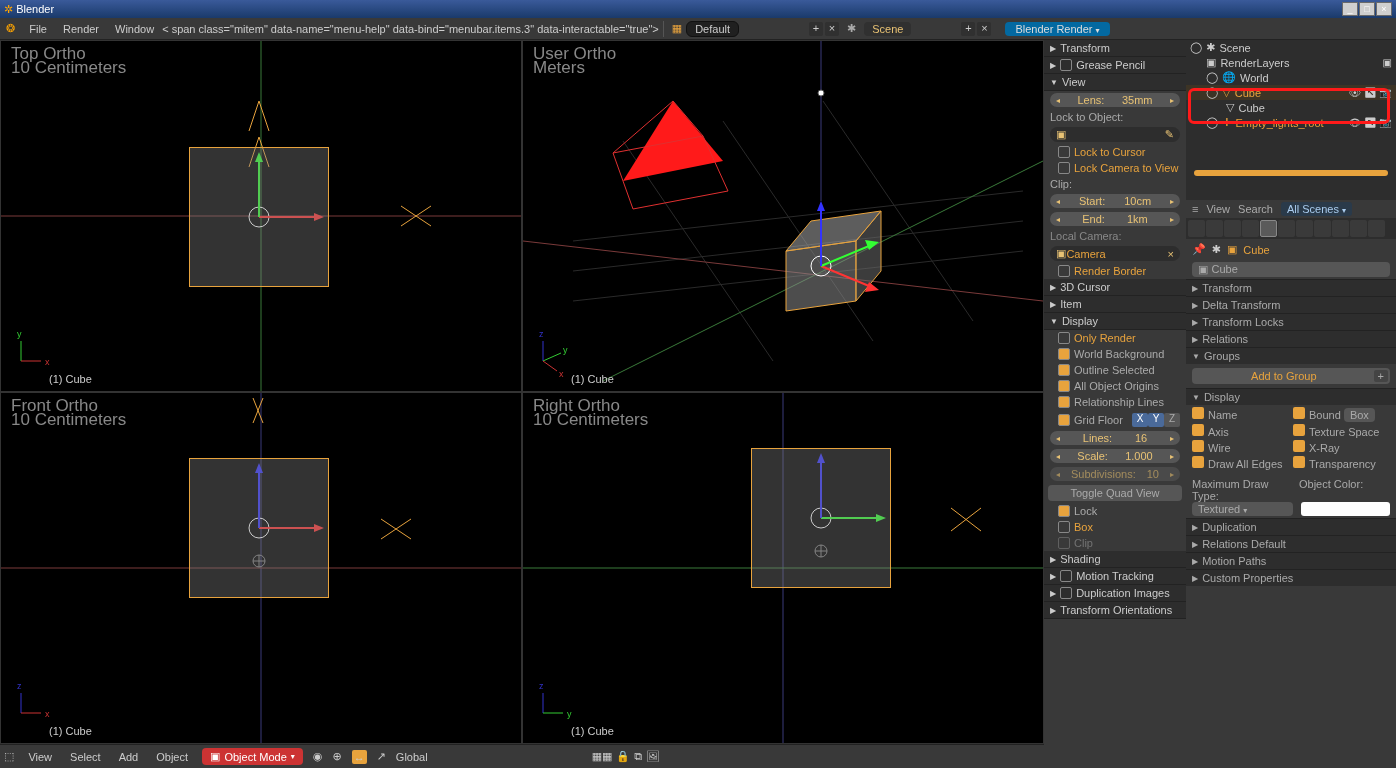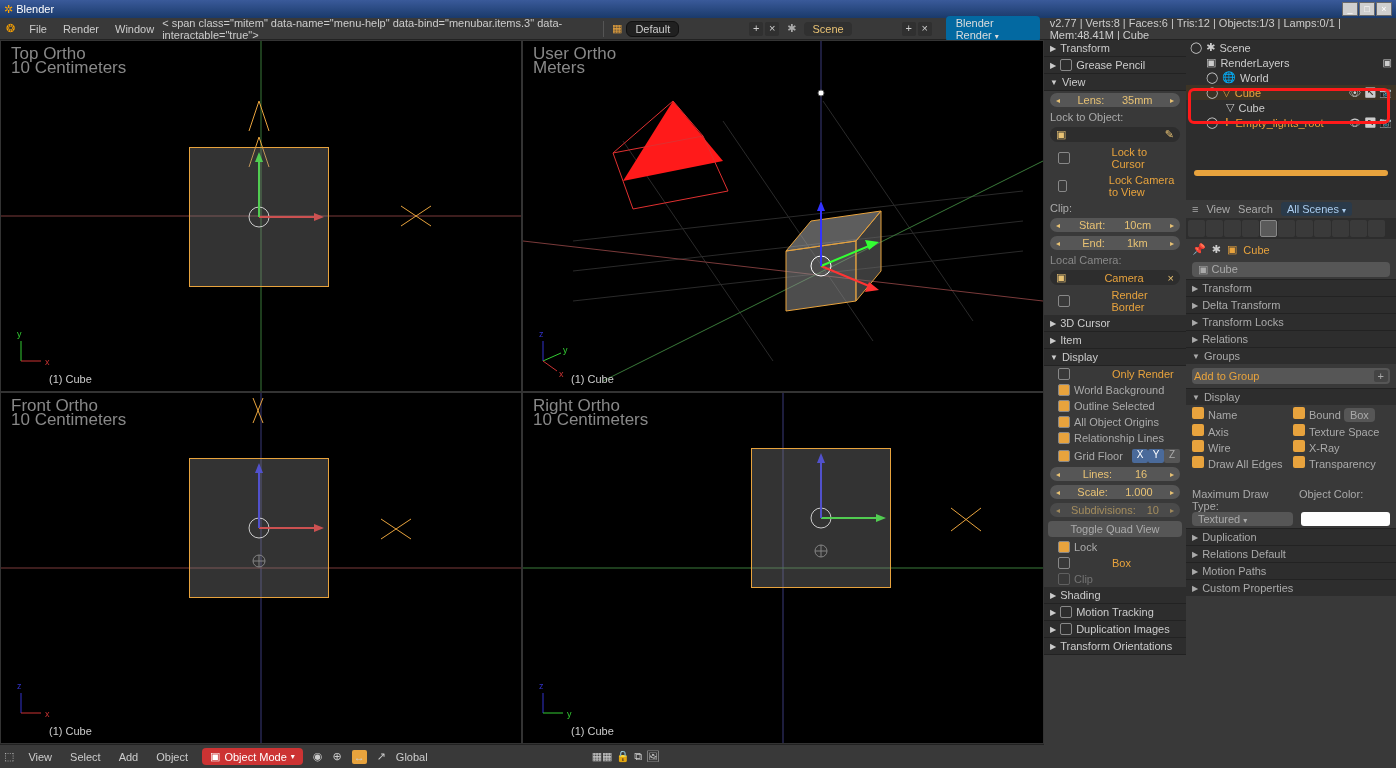--- a/index.html
+++ b/index.html
@@ -36,21 +36,21 @@
 .npanel .nhdr.closed::before { content: "▶"; font-size: 8px; }
 .npanel .nrow { padding: 2px 6px; display: flex; align-items: center; gap: 4px; }
 .npanel .nrow.indent { padding-left: 14px; }
 .npanel .nval { background: #565656; border-radius: 8px; padding: 1px 6px; color: #e8c274; display: flex; justify-content: space-between; align-items: center; }
 .npanel .nval .vv { color: #e8c274; }
 .npanel .chk { width: 12px; height: 12px; border: 1px solid #888; border-radius: 2px; display: inline-block; }
 .npanel .chk.on { background: #e8a33d; }
 .npanel .axisbtn { background: #565656; width: 16px; height: 14px; text-align: center; border-radius: 2px; display:inline-block; font-size:10px; }
 .npanel .axisbtn.on { background: #4a6a9a; color: #fff; }
 .npanel .wide-btn { background: #565656; border-radius: 4px; text-align: center; padding: 2px; margin: 2px 4px; }
-.npanel .link { color: #e8a33d; margin-left: 38px; }
+.npanel .link { color: #e8a33d; }
 .right-col { width: 210px; background: #393939; display: flex; flex-direction: column; }
 .outliner { height: 160px; background: #2d2d2d; overflow: hidden; position: relative; }
 .outliner .orow { padding: 1px 4px; display: flex; align-items: center; gap: 4px; font-size: 11px; color: #ccc; }
 .outliner .orow .oicons { margin-left: auto; display: flex; gap: 2px; font-size: 10px; }
 .outliner .hl-box { position: absolute; border: 3px solid #ff1a1a; border-radius: 6px; pointer-events: none; }
 .outliner .scrollb { height: 6px; background: #e8a33d; border-radius: 3px; margin: 4px 8px; }
 .out-footer { height: 18px; background: #393939; display: flex; align-items: center; gap: 8px; padding: 0 6px; font-size: 11px; }
 .out-footer .filt { background: #2a3a4a; color: #aaccee; padding: 1px 6px; border-radius: 3px; }
 .props { flex: 1; background: #393939; overflow-y: auto; }
 .props .tabstrip { display: flex; gap: 1px; padding: 2px; background: #2d2d2d; flex-wrap: wrap; }
@@ -105,21 +105,20 @@
     <span class="plus">+</span>
     <span class="plus">×</span>
   </div>
   <span style="margin:0 8px;color:#aaa">✱</span>
   <span class="scene-sel"><span>Scene</span></span>
   <div class="layout-btns" style="margin-left:50px">
     <span class="plus">+</span>
     <span class="plus">×</span>
   </div>
   <span class="render-sel" style="margin-left:14px"><span>Blender Render</span> <span class="tri">▾</span></span>
-  <span class="stats">v2.77 | Verts:8 | Faces:6 | Tris:12 | Objects:1/3 | Lamps:0/1 | Mem:48.41M | Cube</span>
 </div>
 
 <div class="workspace">
 
   <div class="viewport-col">
     <div class="quadview">
 
       <div class="pane topleft">
         <svg width="100%" height="100%" style="position:absolute">
           <line x1="50%" y1="0" x2="50%" y2="100%" stroke="#3a7a3a"></line>
@@ -517,39 +516,39 @@
           <span>Transform Locks</span>
         </div>
       <div class="phdr closed">
           <span>Relations</span>
         </div>
       <div class="phdr open">
           <span>Groups</span>
         </div>
       <div class="psec">
           <div class="addgrp">
-            <span style="flex:1;text-align:left;color:#e8a33d">Add to Group</span>
+            <span style="flex:1;text-align:center;color:#e8a33d">Add to Group</span>
             <span style="background:#444;padding:0 4px;border-radius:2px">+</span>
           </div>
         </div>
       <div class="phdr open">
           <span>Display</span>
         </div>
       <div class="psec">
         <div class="disp-grid">
           <div><span class="chk2"></span><span>Name</span></div>
           <div><span class="chk2"></span><span>Bound</span> <span class="sel">Box</span></div>
           <div><span class="chk2"></span><span>Axis</span></div>
           <div><span class="chk2"></span><span>Texture Space</span></div>
           <div><span class="chk2"></span><span>Wire</span></div>
           <div><span class="chk2"></span><span>X-Ray</span></div>
           <div><span class="chk2"></span><span>Draw All Edges</span></div>
           <div><span class="chk2"></span><span>Transparency</span></div>
         </div>
-        <div style="display:flex;gap:16px;margin-top:18px">
+        <div style="display:flex;gap:16px;margin-top:8px">
           <div style="flex:1">Maximum Draw Type:</div>
           <div style="flex:1">Object Color:</div>
         </div>
         <div style="display:flex;gap:8px">
           <span class="sel" style="flex:1"><span>Textured</span> <span class="tri">▾</span></span>
           <span class="colorsw" style="flex:1"></span>
         </div>
       </div>
       <div class="phdr closed">
           <span>Duplication</span>

